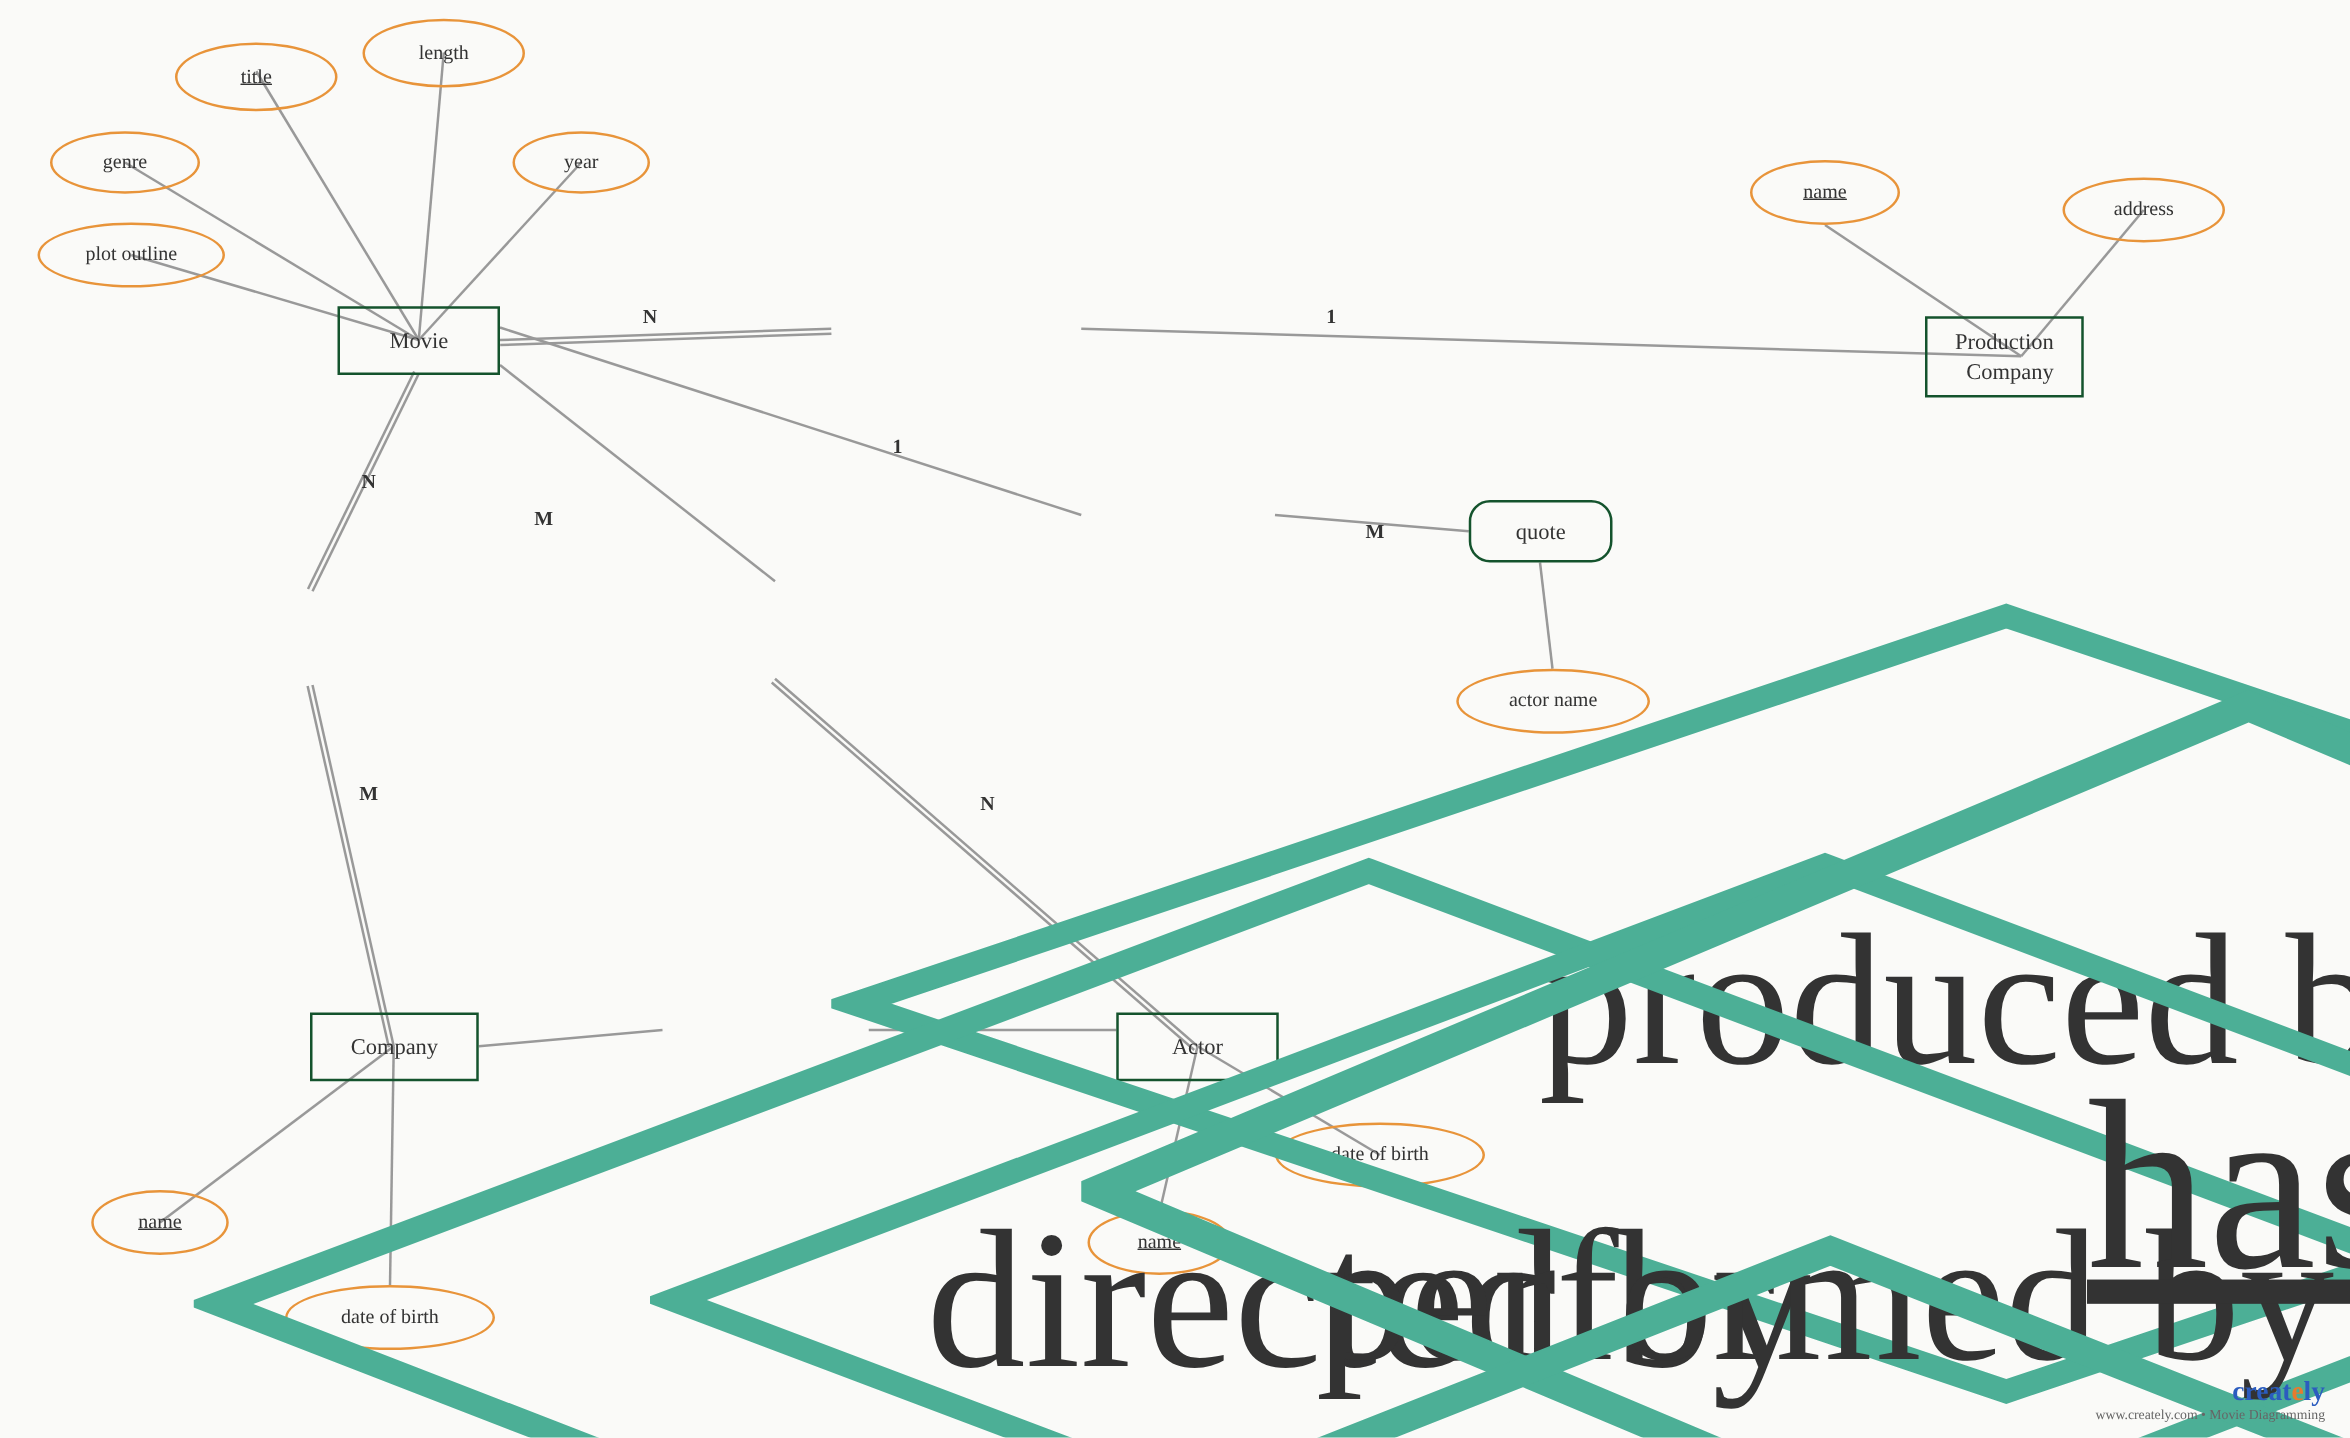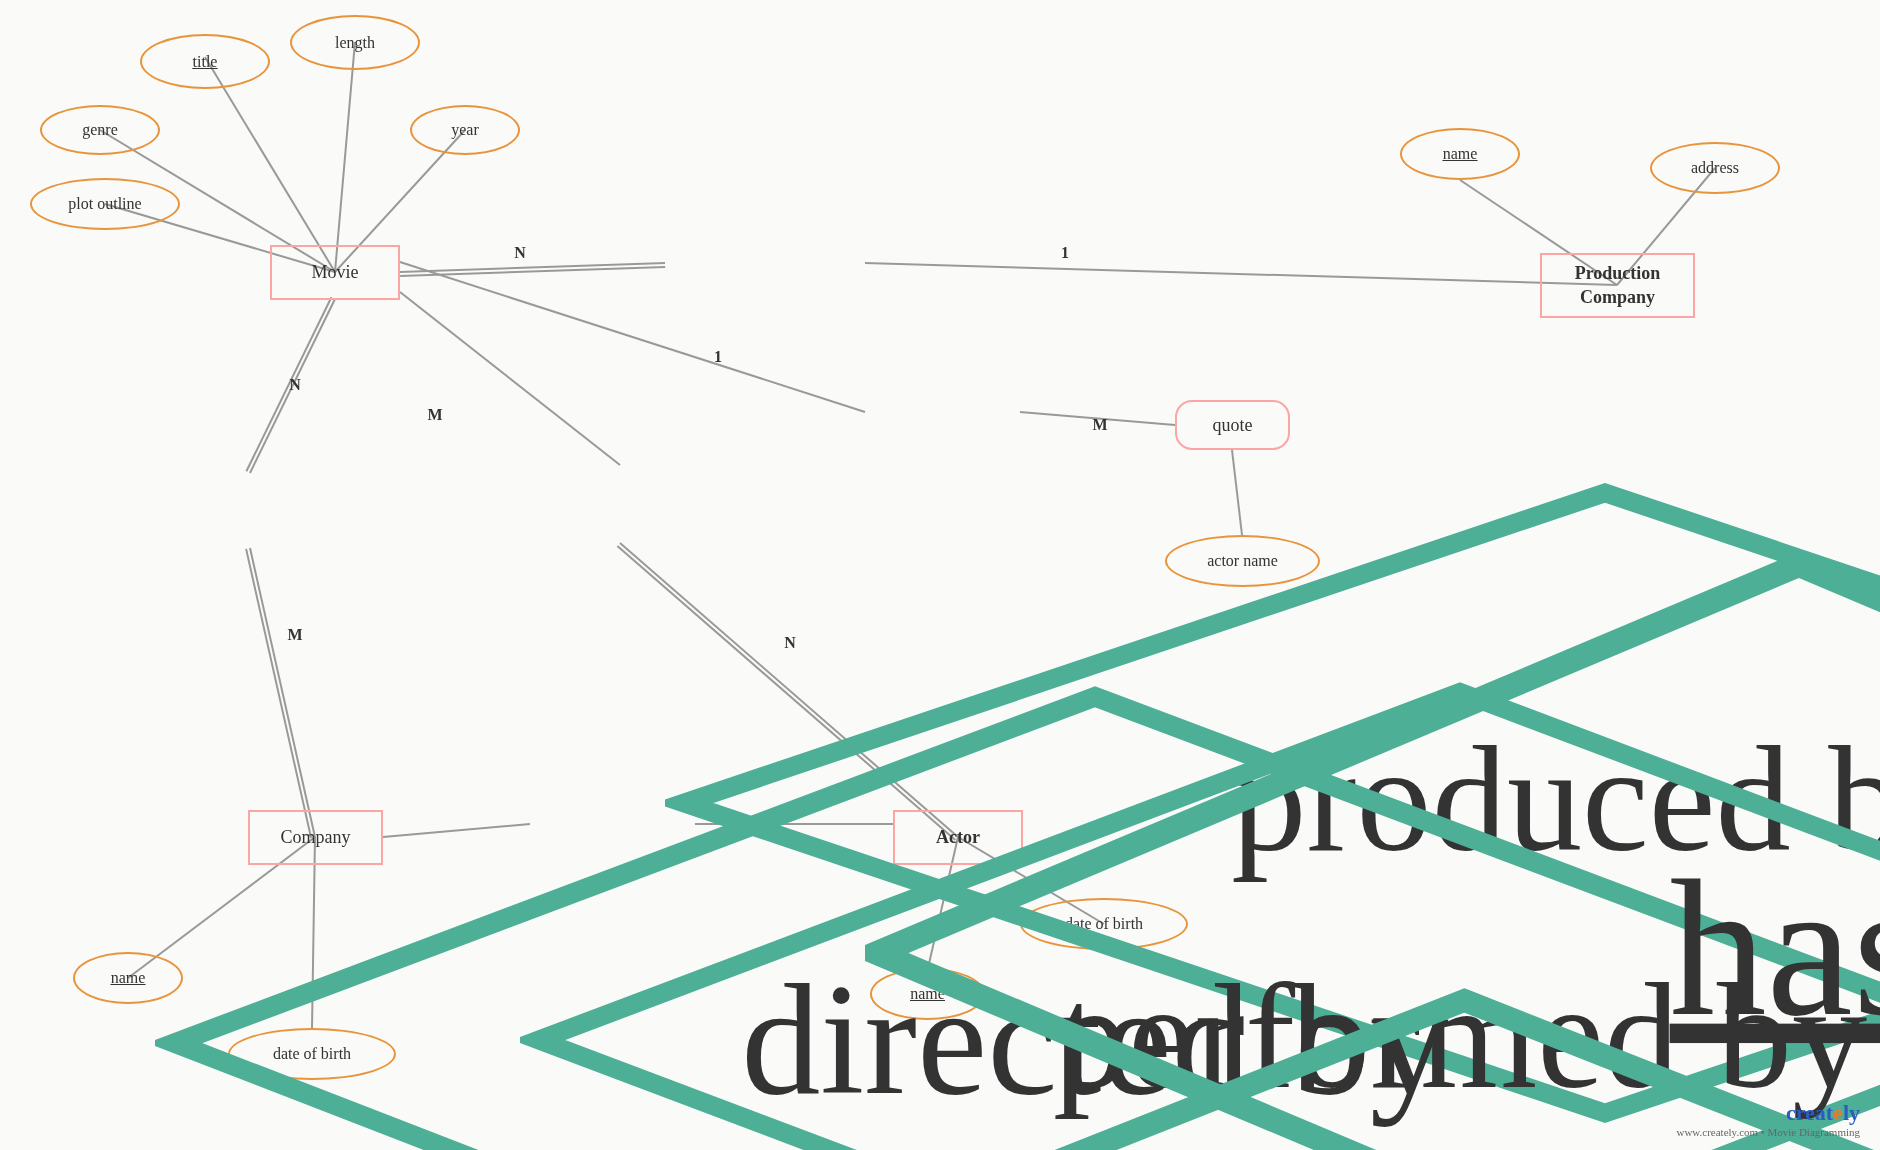--- a/index.html
+++ b/index.html
@@ -20,25 +20,26 @@
     }
     .node {
       position: absolute;
       display: flex;
       align-items: center;
       justify-content: center;
       text-align: center;
     }
     
     .entity {
-      border: 2px solid #fca5a5;
+      border: 2px solid #14532d;
       background: transparent;
       padding: 8px 16px;
       font-size: 18px;
       color: #333;
+      text-align: right;
     }
     
     .attribute {
       border: 2px solid #e8943a;
       border-radius: 50%;
       background: transparent;
       padding: 8px 16px;
       font-size: 16px;
       color: #333;
     }
@@ -108,27 +109,27 @@
     <line x1="1232" y1="450" x2="1242" y2="535" stroke="#999" stroke-width="2"></line>
     <line x1="893" y1="824" x2="695" y2="824" stroke="#999" stroke-width="2"></line>
     <line x1="383" y1="837" x2="530" y2="824" stroke="#999" stroke-width="2"></line>
     <line x1="958" y1="837" x2="1104" y2="924" stroke="#999" stroke-width="2"></line>
     <line x1="958" y1="837" x2="928" y2="968" stroke="#999" stroke-width="2"></line>
   </svg>
 
 <div class="node entity" style="left:270px;top:245px;width:130px;height:55px;">
   <span>Movie</span>
 </div>
-<div class="node entity" style="left:1540px;top:253px;width:155px;height:65px;white-space:pre-line;line-height:1.3;font-weight:bold;">
+<div class="node entity" style="left:1540px;top:253px;width:127px;height:65px;white-space:pre-line;line-height:1.3;">
   <span>Production<br>Company</span>
 </div>
 <div class="node entity" style="left:248px;top:810px;width:135px;height:55px;">
   <span>Company</span>
 </div>
-<div class="node entity" style="left:893px;top:810px;width:130px;height:55px;font-weight:bold;">
+<div class="node entity" style="left:893px;top:810px;width:130px;height:55px;">
   <span>Actor</span>
 </div>
 <div class="node entity" style="left:1175px;top:400px;width:115px;height:50px;border-radius:17px;">
   <span>quote</span>
 </div>
 
 <div class="node attribute key-attr" style="left:140px;top:34px;width:130px;height:55px;">
   <span><span>title</span></span>
 </div>
 <div class="node attribute" style="left:290px;top:15px;width:130px;height:55px;">

